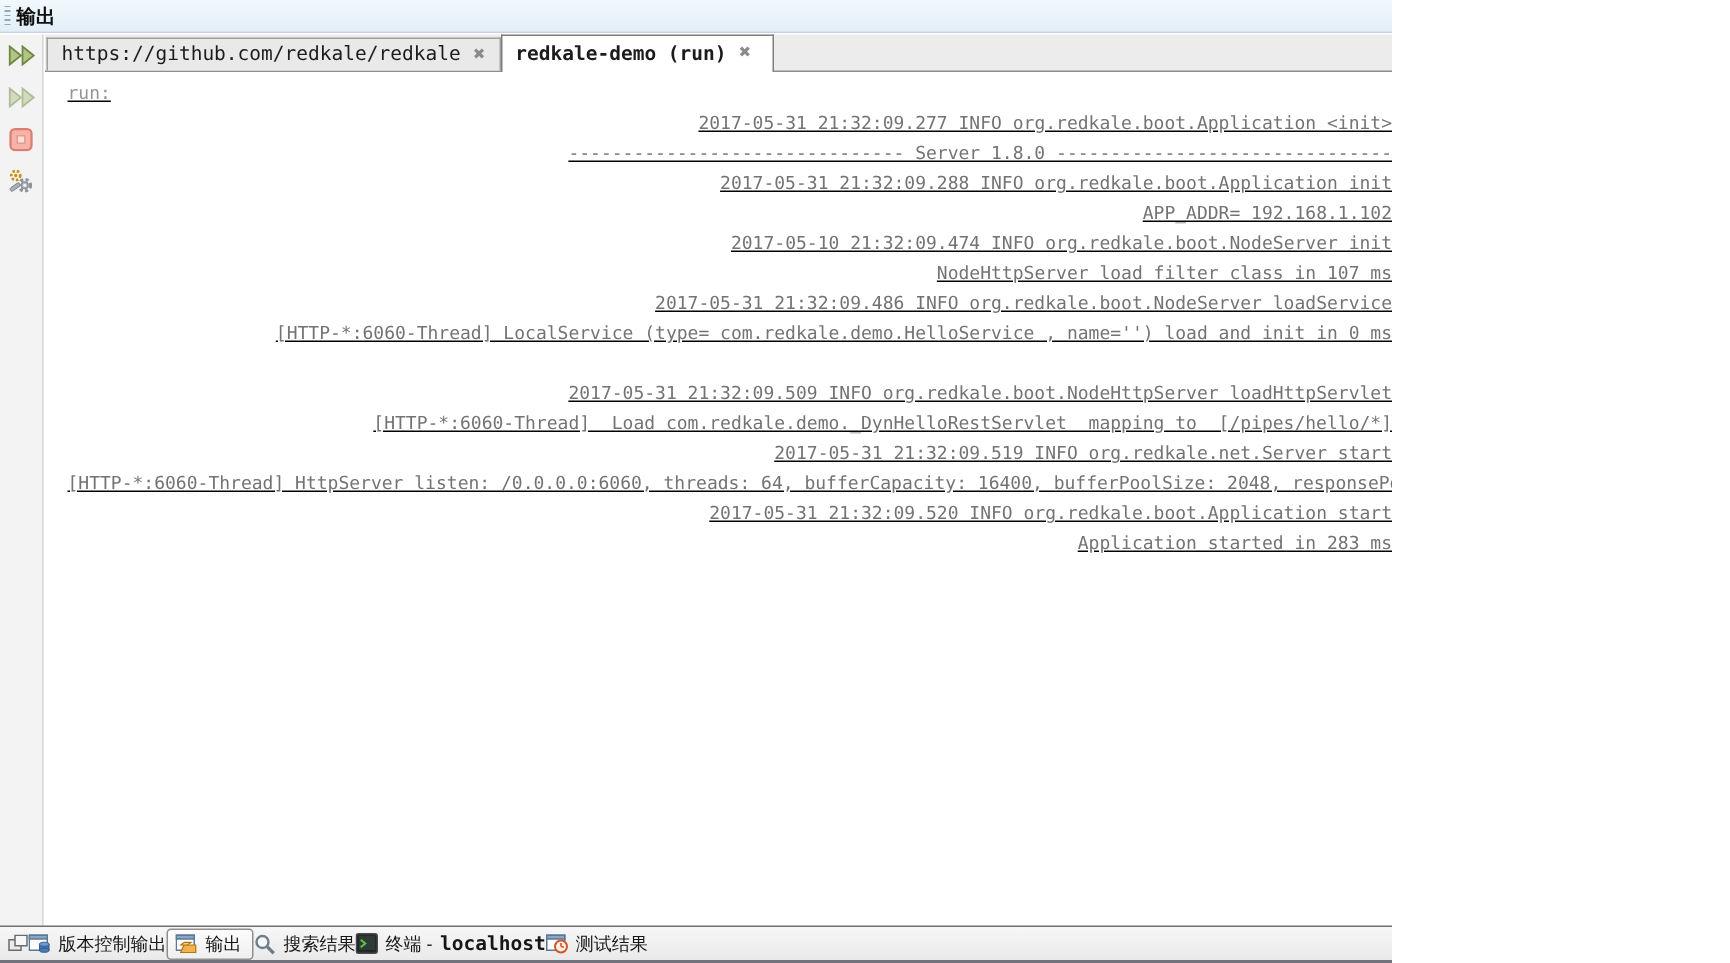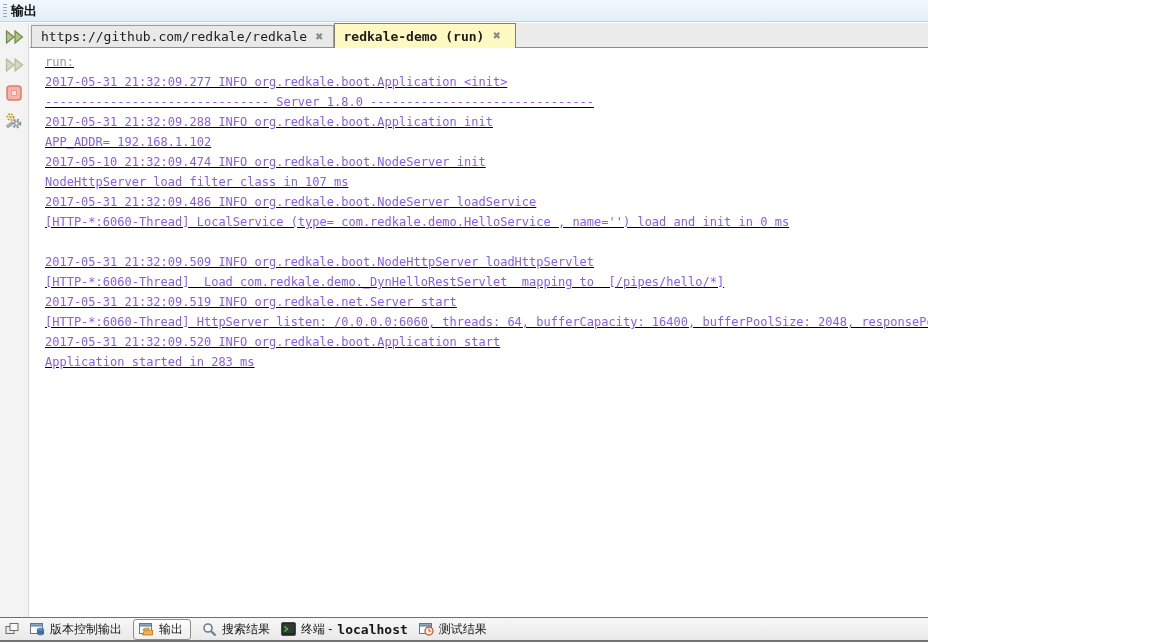--- a/index.html
+++ b/index.html
@@ -30,40 +30,40 @@
 
   
   .tabarea { position:absolute; top:0; bottom:0; left:30px; right:0; }
   .tabrow { height:25px; background:#ececec; border-bottom:1px solid #8e8e8e;
             display:flex; align-items:flex-end; }
   .tab { display:flex; align-items:center; gap:8px; padding:0 9px;
          font-family:"DejaVu Sans Mono","Liberation Mono",monospace;
          font-size:13px; color:#1c1c1c; white-space:nowrap; cursor:pointer; }
   .tab.inactive { height:22px; background:#e9e9e9; border:1px solid #9f9f9f;
                   border-bottom:none; margin-left:1px; }
-  .tab.active { height:25px; background:#fef9c3; border:1px solid #7e7e7e; border-bottom:none;
+  .tab.active { height:25px; background:#ffffff; border:1px solid #7e7e7e; border-bottom:none;
                 font-weight:bold; margin-bottom:-1px; position:relative; z-index:2;
                 padding-right:14px; }
   .tab .close { font-size:10px; color:#8a8a8a; font-family:"DejaVu Sans",sans-serif;
                 cursor:pointer; line-height:10px; }
 
   
   .console { position:absolute; top:26px; bottom:0; left:0; right:0; background:#fff;
              padding:3px 0 0 15px; overflow:hidden;
              font-family:"DejaVu Sans Mono","Liberation Mono",monospace;
              font-size:12px; line-height:20px;text-decoration:underline; }
   .line { white-space:pre; min-height:20px; }
-  .line.red { color:#8b5cf6; }
+  .line.red { color:#737373;text-align:right; }
   .line.muted { color:#999692; }
 
   
   .bottombar { position:absolute; bottom:0; left:0; right:0; height:25px;
                background:linear-gradient(#f7f7f7,#e9e9e9);
                border-top:1px solid #6f6f6f; border-bottom:2px solid #73737c;
-               display:flex; align-items:center; gap:11px; padding:0 5px; }
+               display:flex; align-items:center; padding:0 5px; }
   .bbitem { display:flex; align-items:center; gap:5px; font-size:12px; color:#161616;
             cursor:pointer; white-space:nowrap; }
   .bbitem.selected { border:1px solid #8f8f8f; border-radius:3px;
                      background:linear-gradient(#fdfdfd,#efefef); padding:1px 7px 1px 5px; }
   .bbhost { font-family:"DejaVu Sans Mono","Liberation Mono",monospace;
             font-weight:bold; font-size:13px; }
   .iconbox { display:flex; align-items:center; justify-content:center; }
 </style>
 </head>
 <body>

